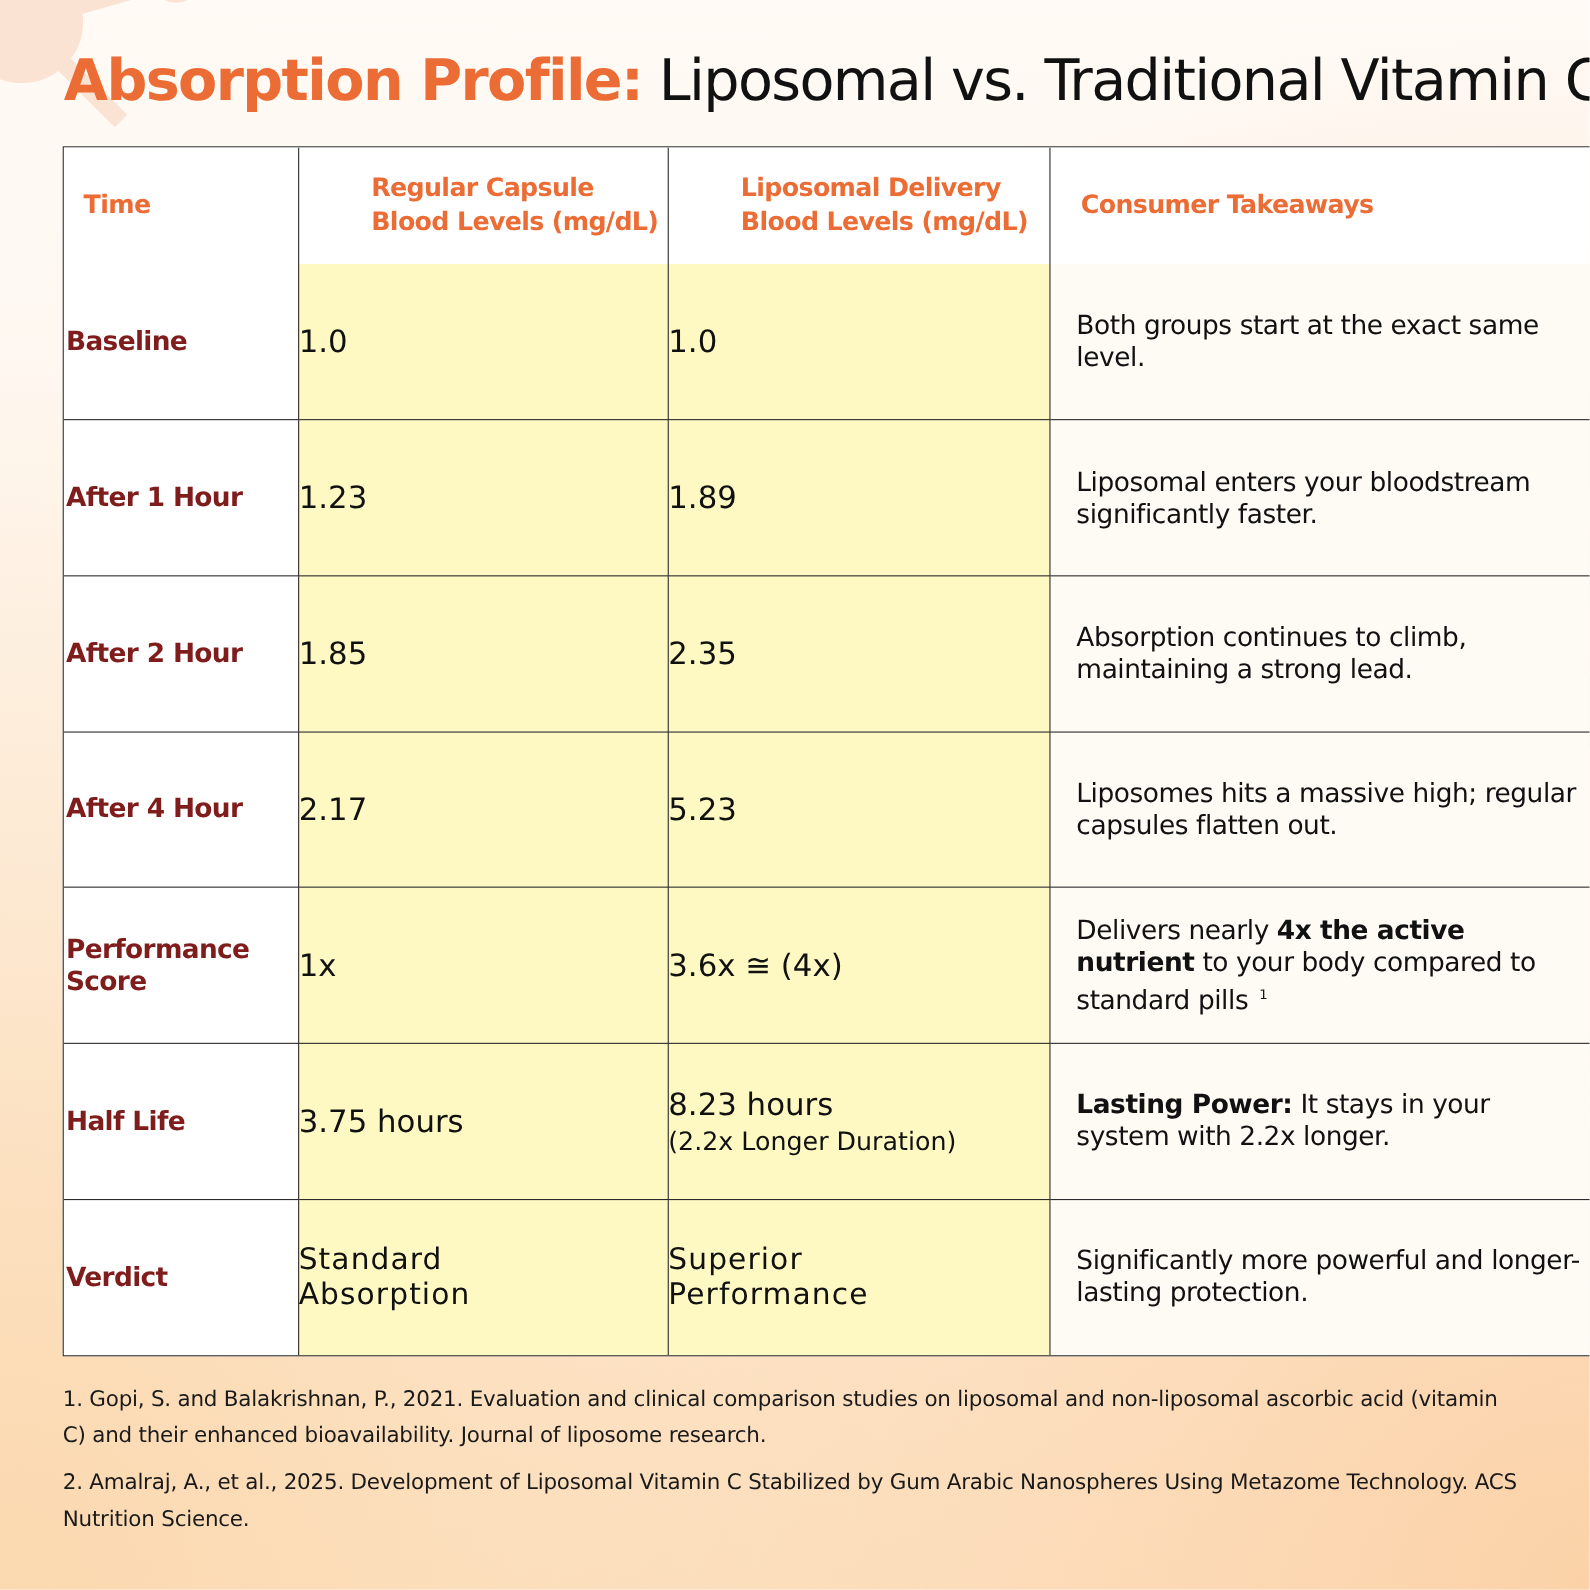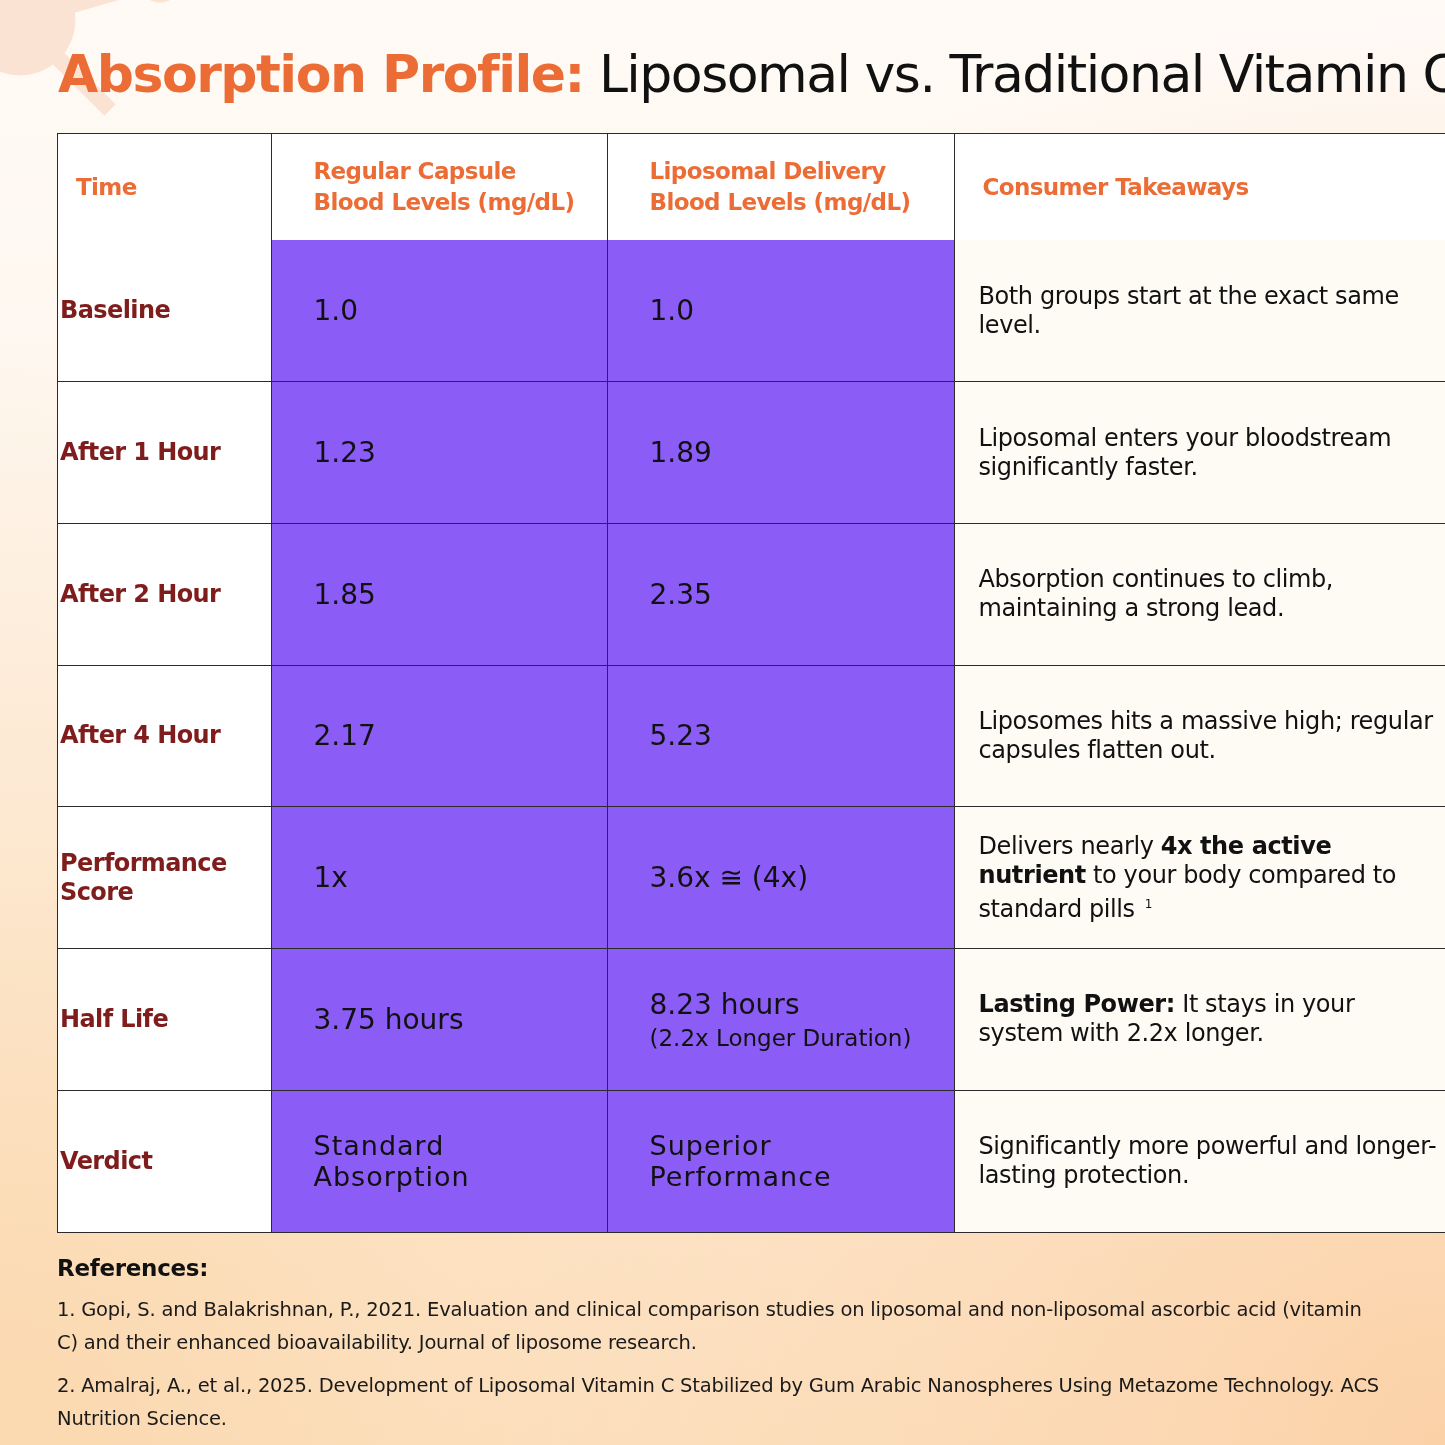--- a/index.html
+++ b/index.html
@@ -39,30 +39,30 @@
     vertical-align: middle; text-align: left;
   }
   tr > *:last-child { border-right: none; }
   tr:last-child > * { border-bottom: none; }
   thead th {
     height: 106px; background: #fff;
     color: #ec6c36; font-weight: bold; font-size: 23px; line-height: 31px;
     letter-spacing: -0.6px; padding-left: 18px;
   }
   thead th.h-time { padding-left: 18px; }
-  thead th.h-reg, thead th.h-lip { padding-left: 42px; }
+  thead th.h-reg, thead th.h-lip { padding-left: 66px; }
   thead th.h-take { padding-left: 28px; }
   tbody tr { height: 124px; }
   tbody td.time-cell {
     background: #fff; color: #7f1d1d; font-weight: bold; font-size: 24px;
     letter-spacing: -0.6px; padding-left: 2px; line-height: 29px;
   }
   .time-sub { display: block; font-weight: normal; font-size: 22px; letter-spacing: 0; }
   tbody td.val {
-    background: #8b5cf6; font-size: 28px; color: #111; padding-left: 42px;
+    background: #fef9c3; font-size: 28px; color: #111; 
   }
   tbody td.val.lip { vertical-align: middle; }
   .val-sub { display: block; font-size: 23px; margin-top: 4px; }
   tbody td.take {
     background: #fefbf5; font-size: 24px; line-height: 29px; color: #111;
     padding-left: 24px; padding-right: 20px; letter-spacing: -0.4px;
   }
   .take b { font-weight: bold; }
   .sup { font-size: 12px; vertical-align: super; margin-left: 10px; }
   .verdict-text { font-size: 27px; line-height: 31px; letter-spacing: 1px; display: block; }
@@ -170,16 +170,15 @@
           <span class="verdict-text">Superior</span>
           <span class="verdict-text">Performance</span>
         </td>
         <td class="take">Significantly more powerful and longer-lasting protection.</td>
       </tr>
     </tbody>
   </table>
 </div>
 
 <div class="refs">
-  <h3>References:</h3>
   <p>1. Gopi, S. and Balakrishnan, P., 2021. Evaluation and clinical comparison studies on liposomal and non-liposomal ascorbic acid (vitamin C) and their enhanced bioavailability. Journal of liposome research.</p>
   <p>2. Amalraj, A., et al., 2025. Development of Liposomal Vitamin C Stabilized by Gum Arabic Nanospheres Using Metazome Technology. ACS Nutrition Science.</p>
 </div>
 
 </body></html>

